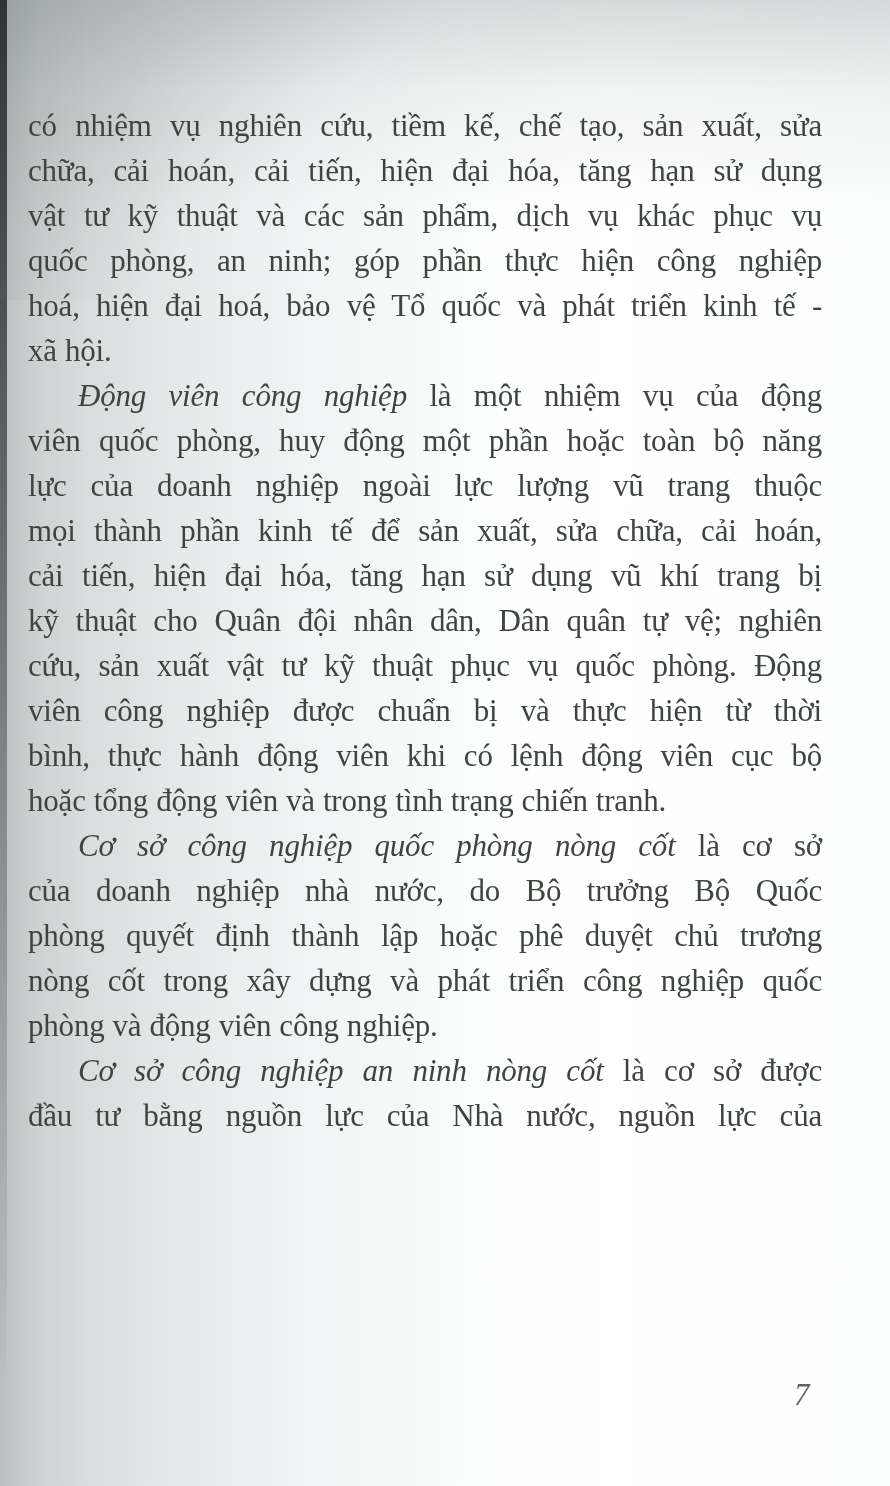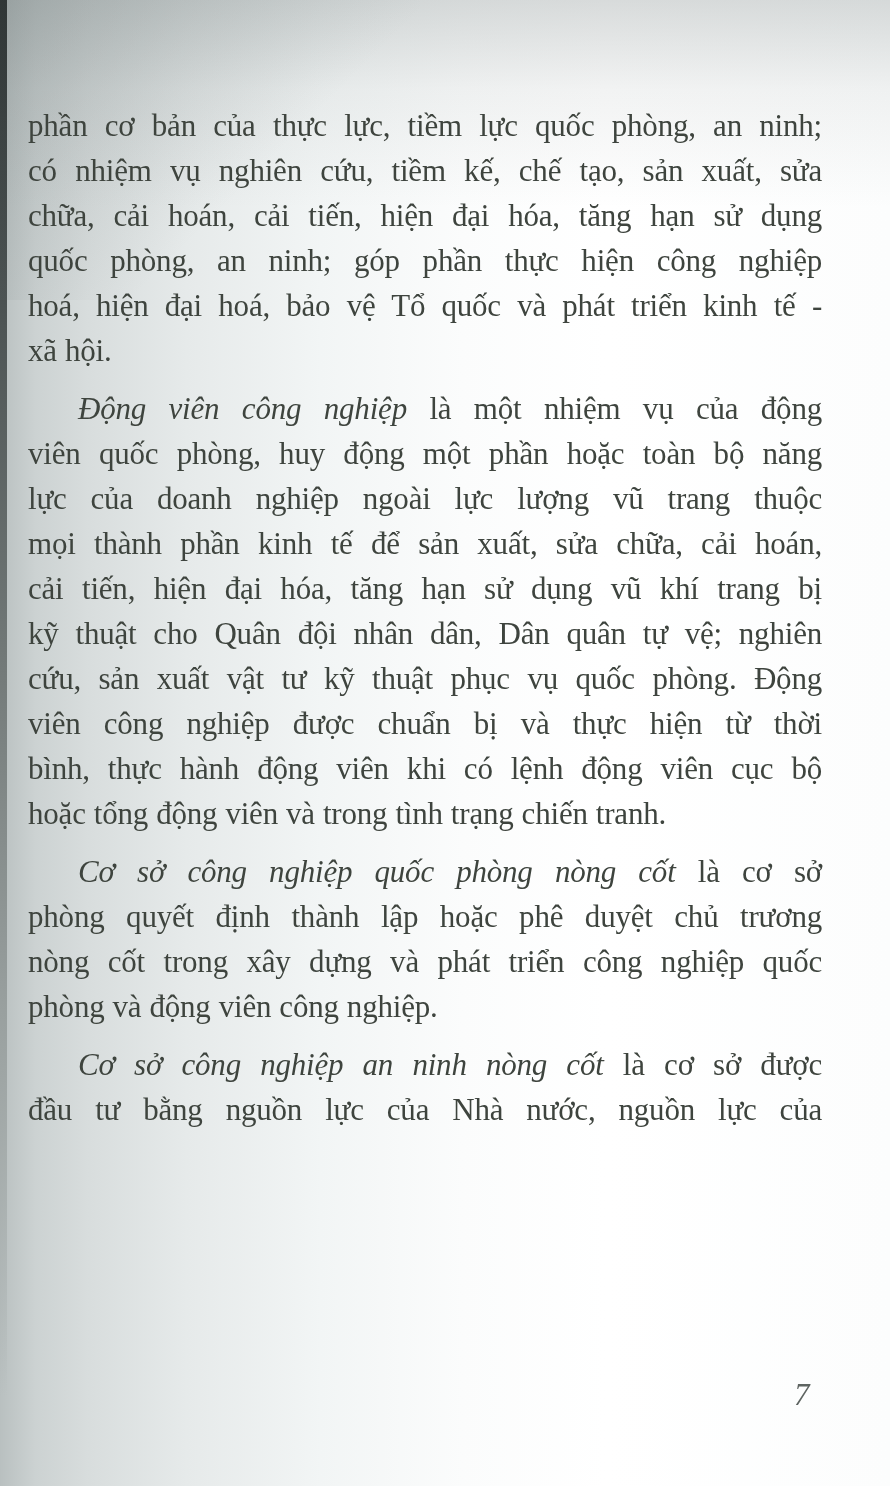--- a/index.html
+++ b/index.html
@@ -30,21 +30,21 @@
   .text-block {
     position: absolute;
     left: 28px; top: 103px;
     width: 794px;
     font-size: 31px;
     line-height: 45px;
     color: #3e443e;
     letter-spacing: -0.2px;
     word-spacing: 0.5px;
   }
-  .paragraph + .paragraph { margin-top: 13px; }
+  .paragraph + .paragraph { }
   .line {
     text-align: justify;
     text-align-last: justify;
     white-space: normal;
   }
   .line.last {
     text-align: left;
     text-align-last: left;
   }
   .paragraph.indent .line:first-child { text-indent: 50px; }
@@ -58,41 +58,42 @@
   }
 </style>
 </head>
 <body>
 
 <div class="page">
   <div class="spine-shade"></div>
   <div class="corner-shade"></div>
   <div class="text-block" id="text-block">
       <div class="paragraph">
-        <div class="line"><span>phần cơ bản của thực lực, tiềm lực quốc phòng, an ninh;</span></div>
         <div class="line"><span>có nhiệm vụ nghiên cứu, tiềm kế, chế tạo, sản xuất, sửa</span></div>
         <div class="line"><span>chữa, cải hoán, cải tiến, hiện đại hóa, tăng hạn sử dụng</span></div>
+        <div class="line"><span>vật tư kỹ thuật và các sản phẩm, dịch vụ khác phục vụ</span></div>
         <div class="line"><span>quốc phòng, an ninh; góp phần thực hiện công nghiệp</span></div>
         <div class="line"><span>hoá, hiện đại hoá, bảo vệ Tổ quốc và phát triển kinh tế -</span></div>
         <div class="line last"><span>xã hội.</span></div>
       </div>
       <div class="paragraph indent">
         <div class="line"><em>Động viên công nghiệp</em><span> là một nhiệm vụ của động</span></div>
         <div class="line"><span>viên quốc phòng, huy động một phần hoặc toàn bộ năng</span></div>
         <div class="line"><span>lực của doanh nghiệp ngoài lực lượng vũ trang thuộc</span></div>
         <div class="line"><span>mọi thành phần kinh tế để sản xuất, sửa chữa, cải hoán,</span></div>
         <div class="line"><span>cải tiến, hiện đại hóa, tăng hạn sử dụng vũ khí trang bị</span></div>
         <div class="line"><span>kỹ thuật cho Quân đội nhân dân, Dân quân tự vệ; nghiên</span></div>
         <div class="line"><span>cứu, sản xuất vật tư kỹ thuật phục vụ quốc phòng. Động</span></div>
         <div class="line"><span>viên công nghiệp được chuẩn bị và thực hiện từ thời</span></div>
         <div class="line"><span>bình, thực hành động viên khi có lệnh động viên cục bộ</span></div>
         <div class="line last"><span>hoặc tổng động viên và trong tình trạng chiến tranh.</span></div>
       </div>
       <div class="paragraph indent">
         <div class="line"><em>Cơ sở công nghiệp quốc phòng nòng cốt</em><span> là cơ sở</span></div>
+        <div class="line"><span>của doanh nghiệp nhà nước, do Bộ trưởng Bộ Quốc</span></div>
         <div class="line"><span>phòng quyết định thành lập hoặc phê duyệt chủ trương</span></div>
         <div class="line"><span>nòng cốt trong xây dựng và phát triển công nghiệp quốc</span></div>
         <div class="line last"><span>phòng và động viên công nghiệp.</span></div>
       </div>
       <div class="paragraph indent">
         <div class="line"><em>Cơ sở công nghiệp an ninh nòng cốt</em><span> là cơ sở được</span></div>
         <div class="line"><span>đầu tư bằng nguồn lực của Nhà nước, nguồn lực của</span></div>
       </div>
     </div>
   <div class="page-number">7</div>

